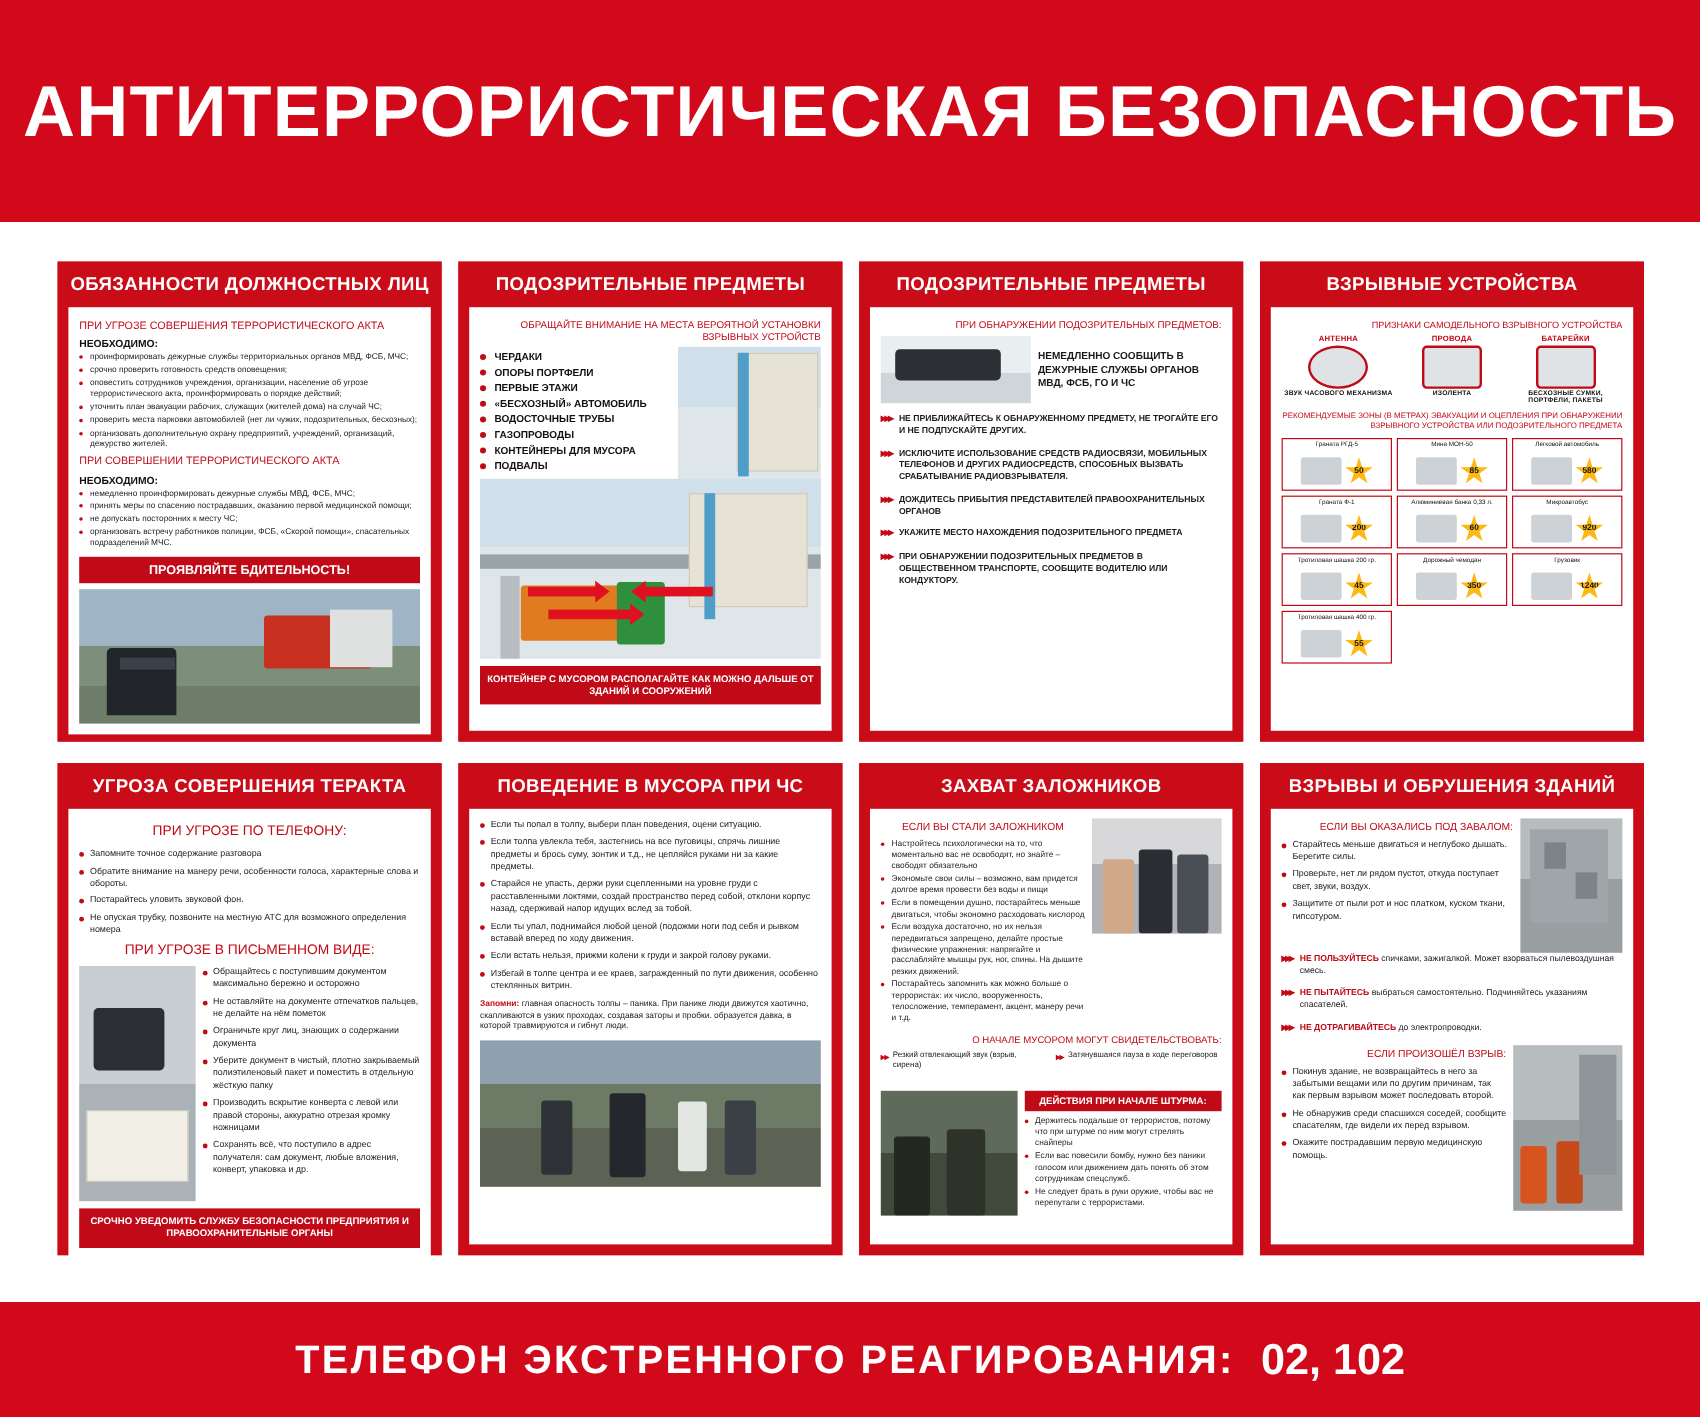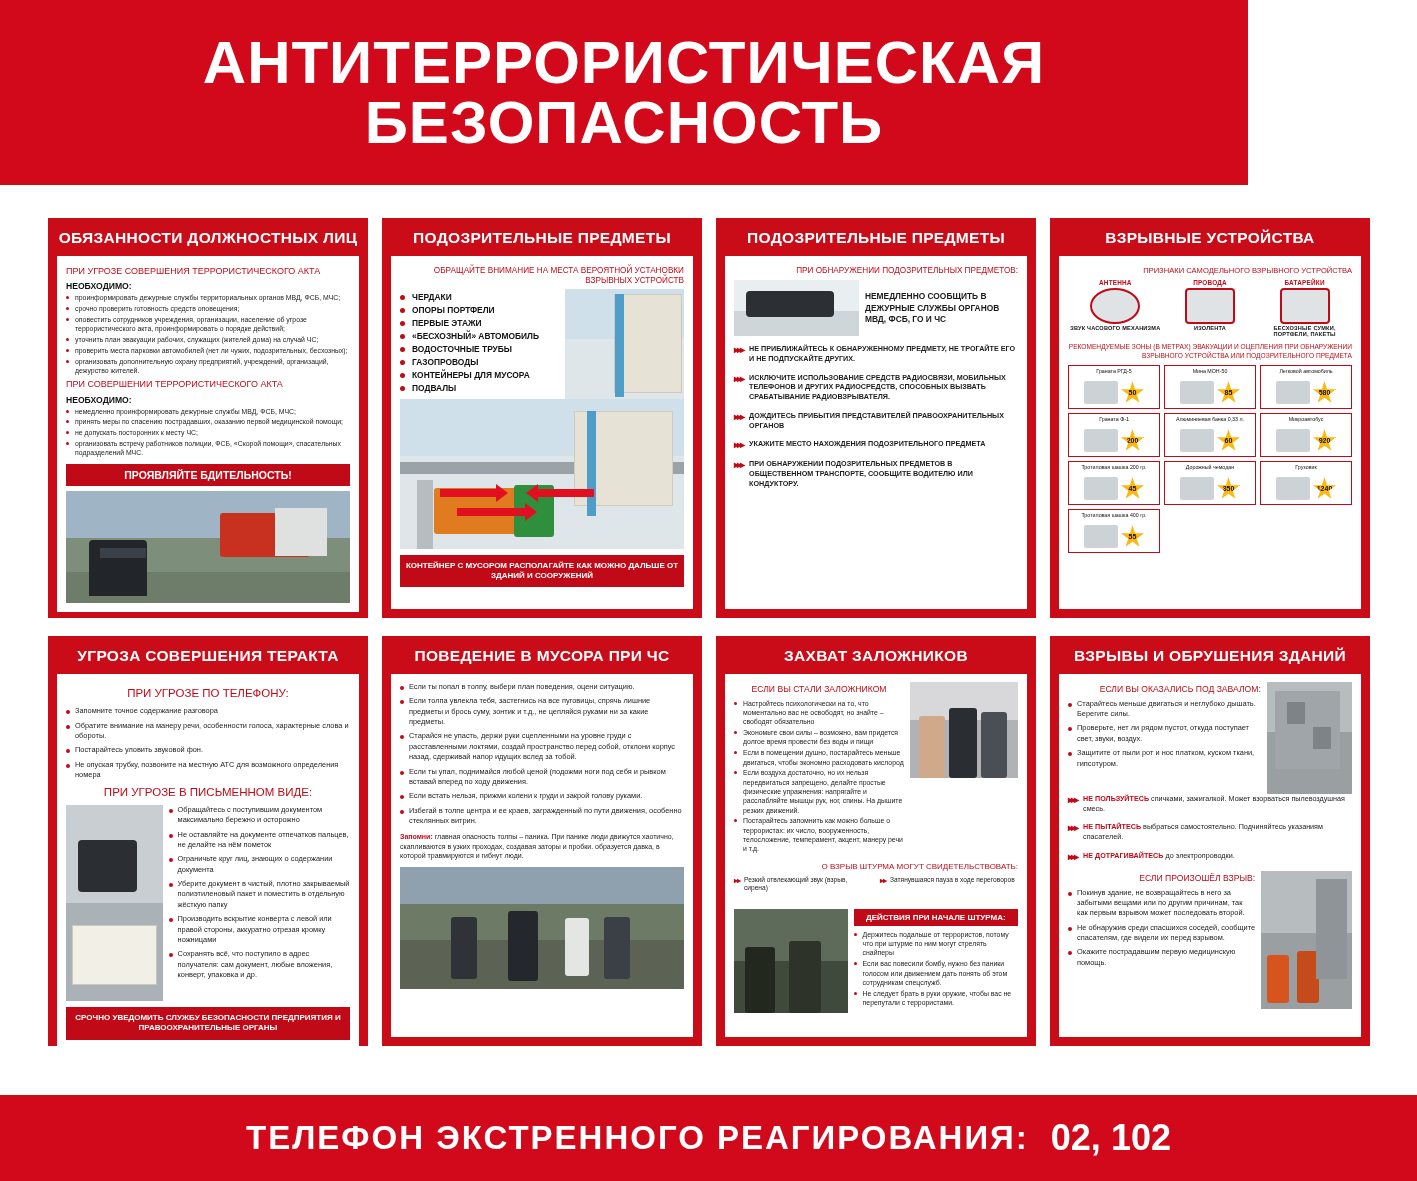--- a/index.html
+++ b/index.html
@@ -7,33 +7,33 @@
     width:1417px;height:1181px;
     background:#ffffff;
     font-family:"Liberation Sans", sans-serif;
     color:#1a1a1a;
     overflow:hidden;
   }
   .poster{position:relative;width:1417px;height:1181px;background:#fff;}
 
   
   .header{
-    position:absolute;left:0;top:0;width:1248px;height:185px;
+    position:absolute;left:0;top:0;width:1417px;height:185px;
     background:#d1091a;
     display:flex;align-items:center;justify-content:center;
   }
   .header h1{
     margin:0;color:#fff;font-size:60px;font-weight:bold;letter-spacing:1px;
     font-family:"Liberation Sans", sans-serif;
     text-align:center;line-height:1;
   }
 
   
   .footer{
-    position:absolute;left:0;bottom:0;width:1417px;height:86px;
+    position:absolute;left:0;bottom:0;width:1417px;height:96px;
     background:#d1091a;display:flex;align-items:center;justify-content:center;
   }
   .footer .ftxt{color:#fff;font-size:33px;font-weight:bold;letter-spacing:2px;}
   .footer .fnum{color:#fff;font-size:36px;font-weight:bold;margin-left:22px;}
 
   
   .grid{position:absolute;left:48px;top:218px;width:1325px;}
   .row{display:flex;gap:14px;}
   .row.r2{margin-top:18px;}
   .panel{
@@ -433,21 +433,21 @@
                 <li>Если воздуха достаточно, но их нельзя передвигаться запрещено, делайте простые физические упражнения: напрягайте и расслабляйте мышцы рук, ног, спины. На дышите резких движений.</li>
                 <li>Постарайтесь запомнить как можно больше о террористах: их число, вооруженность, телосложение, темперамент, акцент, манеру речи и т.д.</li>
               </ul>
             </div>
             <div class="ph hostage" style="width:38%;height:96px;">
               <div style="position:absolute;left:8%;bottom:0;width:26px;height:62px;background:#cfa98a;border-radius:3px;"></div>
               <div style="position:absolute;left:36%;bottom:0;width:28px;height:70px;background:#2a2d31;border-radius:3px;"></div>
               <div style="position:absolute;left:66%;bottom:0;width:26px;height:66px;background:#4a4f55;border-radius:3px;"></div>
             </div>
           </div>
-          <div class="sub center" style="font-size:8px;margin-top:4px;">О ВЗРЫВ ШТУРМА МОГУТ СВИДЕТЕЛЬСТВОВАТЬ:</div>
+          <div class="sub center" style="font-size:8px;margin-top:4px;">О НАЧАЛЕ МУСОРОМ МОГУТ СВИДЕТЕЛЬСТВОВАТЬ:</div>
           <div class="twocol">
             <div class="c" style="display:flex;gap:4px;">
               <span class="mini-arrow">▸▸</span>
               <span class="ct">Резкий отвлекающий звук (взрыв, сирена)</span>
             </div>
             <div class="c" style="display:flex;gap:4px;">
               <span class="mini-arrow">▸▸</span>
               <span class="ct">Затянувшаяся пауза в ходе переговоров</span>
             </div>
           </div>

